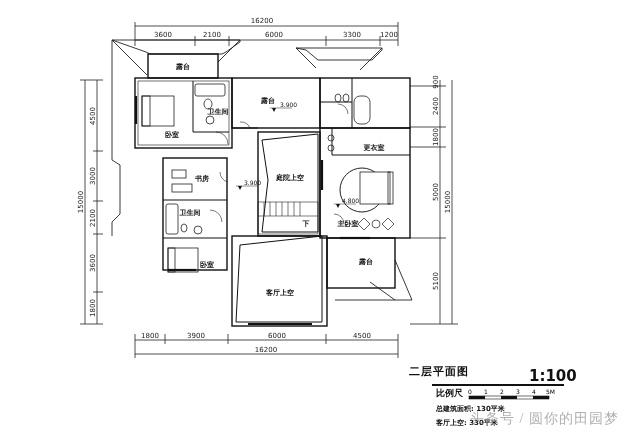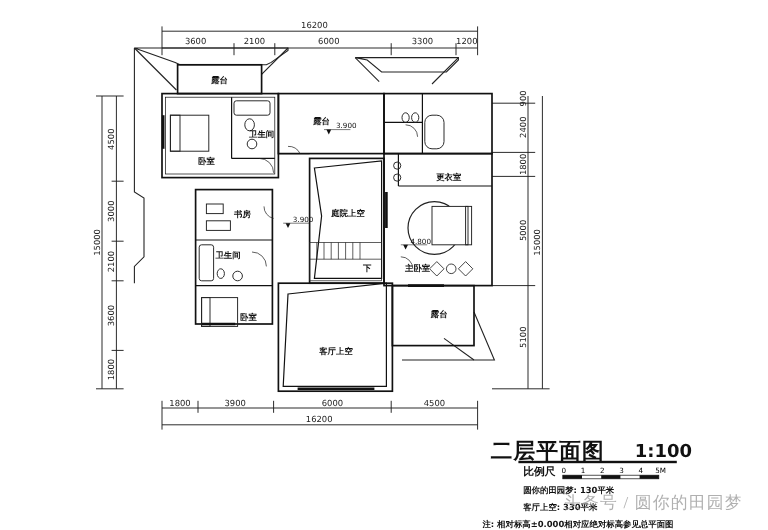--- a/index.html
+++ b/index.html
@@ -3,21 +3,21 @@
 <meta charset="utf-8">
 <style>
   html, body { margin:0; padding:0; background:#fff; }
   body { width:640px; height:442px; position:relative; overflow:hidden;
          font-family:"DejaVu Sans", sans-serif; color:#111; }
   #plan { position:absolute; left:0; top:0; width:640px; height:442px; }
   .dim { font-size:7px; fill:#222; font-family:"DejaVu Sans", sans-serif; }
   .room { font-size:7px; fill:#111; font-family:"DejaVu Sans", sans-serif; font-weight:bold; }
   .elev { font-size:6px; fill:#111; font-family:"DejaVu Sans", sans-serif; }
   .title-block { position:absolute; left:402px; top:364px; width:238px; height:78px; }
-  .title-main { position:absolute; left:7px; top:0px; font-size:18px; font-weight:bold;
+  .title-main { position:absolute; left:7px; top:0px; font-size:11px; font-weight:bold;
                 letter-spacing:1px; font-family:"DejaVu Sans", sans-serif; }
   .title-scale { position:absolute; left:127px; top:3px; font-size:15px; font-weight:bold;
                  font-family:"DejaVu Sans", sans-serif; }
   .title-rule { position:absolute; left:30px; top:20px; width:132px; height:2px; background:#111; }
   .scale-label { position:absolute; left:34px; top:23px; font-size:9px; font-weight:bold; }
   .scale-bar { position:absolute; left:64px; top:24px; width:92px; height:12px; }
   .info { position:absolute; font-size:7px; font-weight:bold; }
   .watermark { position:absolute; left:470px; top:410px; font-size:14px; color:rgba(150,150,150,0.75);
                letter-spacing:1px; font-family:Liberation Serif, serif; }
 </style>
@@ -251,18 +251,17 @@
     <text x="18" y="6" font-size="6" font-family="DejaVu Sans, sans-serif">1</text>
     <text x="34" y="6" font-size="6" font-family="DejaVu Sans, sans-serif">2</text>
     <text x="50" y="6" font-size="6" font-family="DejaVu Sans, sans-serif">3</text>
     <text x="66" y="6" font-size="6" font-family="DejaVu Sans, sans-serif">4</text>
     <text x="80" y="6" font-size="6" font-family="DejaVu Sans, sans-serif">5M</text>
     <rect x="3" y="8" width="80" height="3" fill="none" stroke="#111" stroke-width="0.6"></rect>
     <rect x="3" y="8" width="16" height="3" fill="#111"></rect>
     <rect x="35" y="8" width="16" height="3" fill="#111"></rect>
     <rect x="67" y="8" width="16" height="3" fill="#111"></rect>
   </svg>
-  <div class="info" style="left:34px; top:40px;">圆你的田园梦: 130平米</div>
+  <div class="info" style="left:34px; top:40px;">总建筑面积: 130平米</div>
   <div class="info" style="left:34px; top:54px;">客厅上空: 330平米</div>
-  <div class="info" style="left:0px; top:68px; white-space:nowrap;">注: 相对标高±0.000相对应绝对标高参见总平面图</div>
 </div>
 
 <div class="watermark">头条号 / 圆你的田园梦</div>
 
 </body></html>

